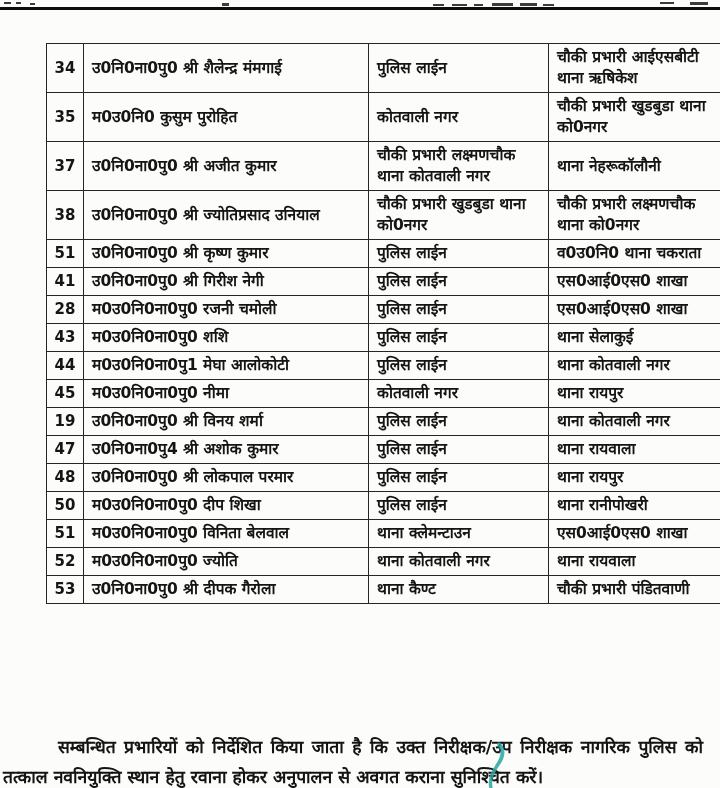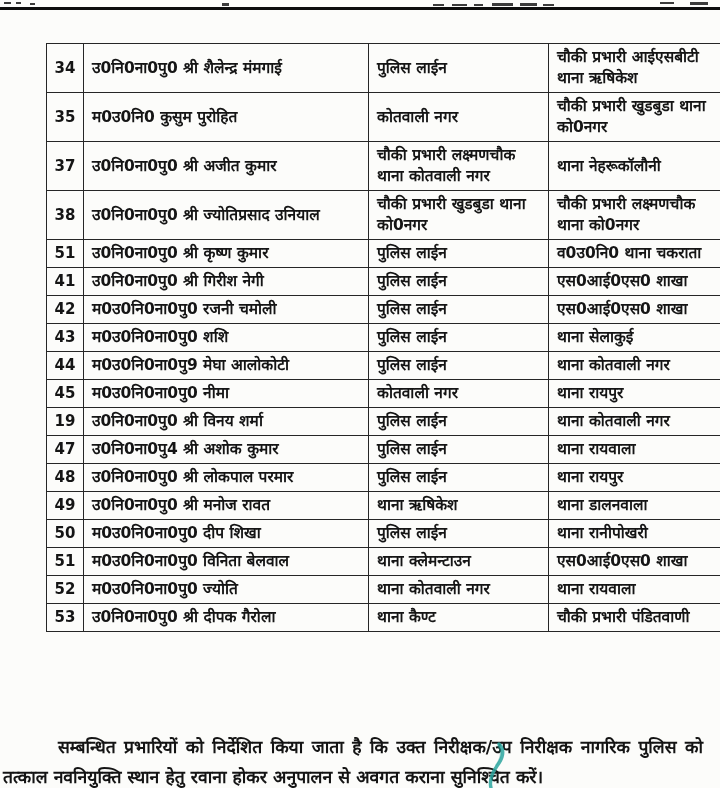--- a/index.html
+++ b/index.html
@@ -141,34 +141,34 @@
           <td class="c-current">पुलिस लाईन</td>
           <td class="c-new">व0उ0नि0 थाना चकराता</td>
         </tr>
         <tr>
           <td class="c-sn">41</td>
           <td class="c-name">उ0नि0ना0पु0 श्री गिरीश नेगी</td>
           <td class="c-current">पुलिस लाईन</td>
           <td class="c-new">एस0आई0एस0 शाखा</td>
         </tr>
         <tr>
-          <td class="c-sn">42</td>
+          <td class="c-sn">28</td>
           <td class="c-name">म0उ0नि0ना0पु0 रजनी चमोली</td>
           <td class="c-current">पुलिस लाईन</td>
           <td class="c-new">एस0आई0एस0 शाखा</td>
         </tr>
         <tr>
           <td class="c-sn">43</td>
           <td class="c-name">म0उ0नि0ना0पु0 शशि</td>
           <td class="c-current">पुलिस लाईन</td>
           <td class="c-new">थाना सेलाकुई</td>
         </tr>
         <tr>
           <td class="c-sn">44</td>
-          <td class="c-name">म0उ0नि0ना0पु9 मेघा आलोकोटी</td>
+          <td class="c-name">म0उ0नि0ना0पु1 मेघा आलोकोटी</td>
           <td class="c-current">पुलिस लाईन</td>
           <td class="c-new">थाना कोतवाली नगर</td>
         </tr>
         <tr>
           <td class="c-sn">45</td>
           <td class="c-name">म0उ0नि0ना0पु0 नीमा</td>
           <td class="c-current">कोतवाली नगर</td>
           <td class="c-new">थाना रायपुर</td>
         </tr>
         <tr>
@@ -183,26 +183,20 @@
           <td class="c-current">पुलिस लाईन</td>
           <td class="c-new">थाना रायवाला</td>
         </tr>
         <tr>
           <td class="c-sn">48</td>
           <td class="c-name">उ0नि0ना0पु0 श्री लोकपाल परमार</td>
           <td class="c-current">पुलिस लाईन</td>
           <td class="c-new">थाना रायपुर</td>
         </tr>
         <tr>
-          <td class="c-sn">49</td>
-          <td class="c-name">उ0नि0ना0पु0 श्री मनोज रावत</td>
-          <td class="c-current">थाना ऋषिकेश</td>
-          <td class="c-new">थाना डालनवाला</td>
-        </tr>
-        <tr>
           <td class="c-sn">50</td>
           <td class="c-name">म0उ0नि0ना0पु0 दीप शिखा</td>
           <td class="c-current">पुलिस लाईन</td>
           <td class="c-new">थाना रानीपोखरी</td>
         </tr>
         <tr>
           <td class="c-sn">51</td>
           <td class="c-name">म0उ0नि0ना0पु0 विनिता बेलवाल</td>
           <td class="c-current">थाना क्लेमन्टाउन</td>
           <td class="c-new">एस0आई0एस0 शाखा</td>

